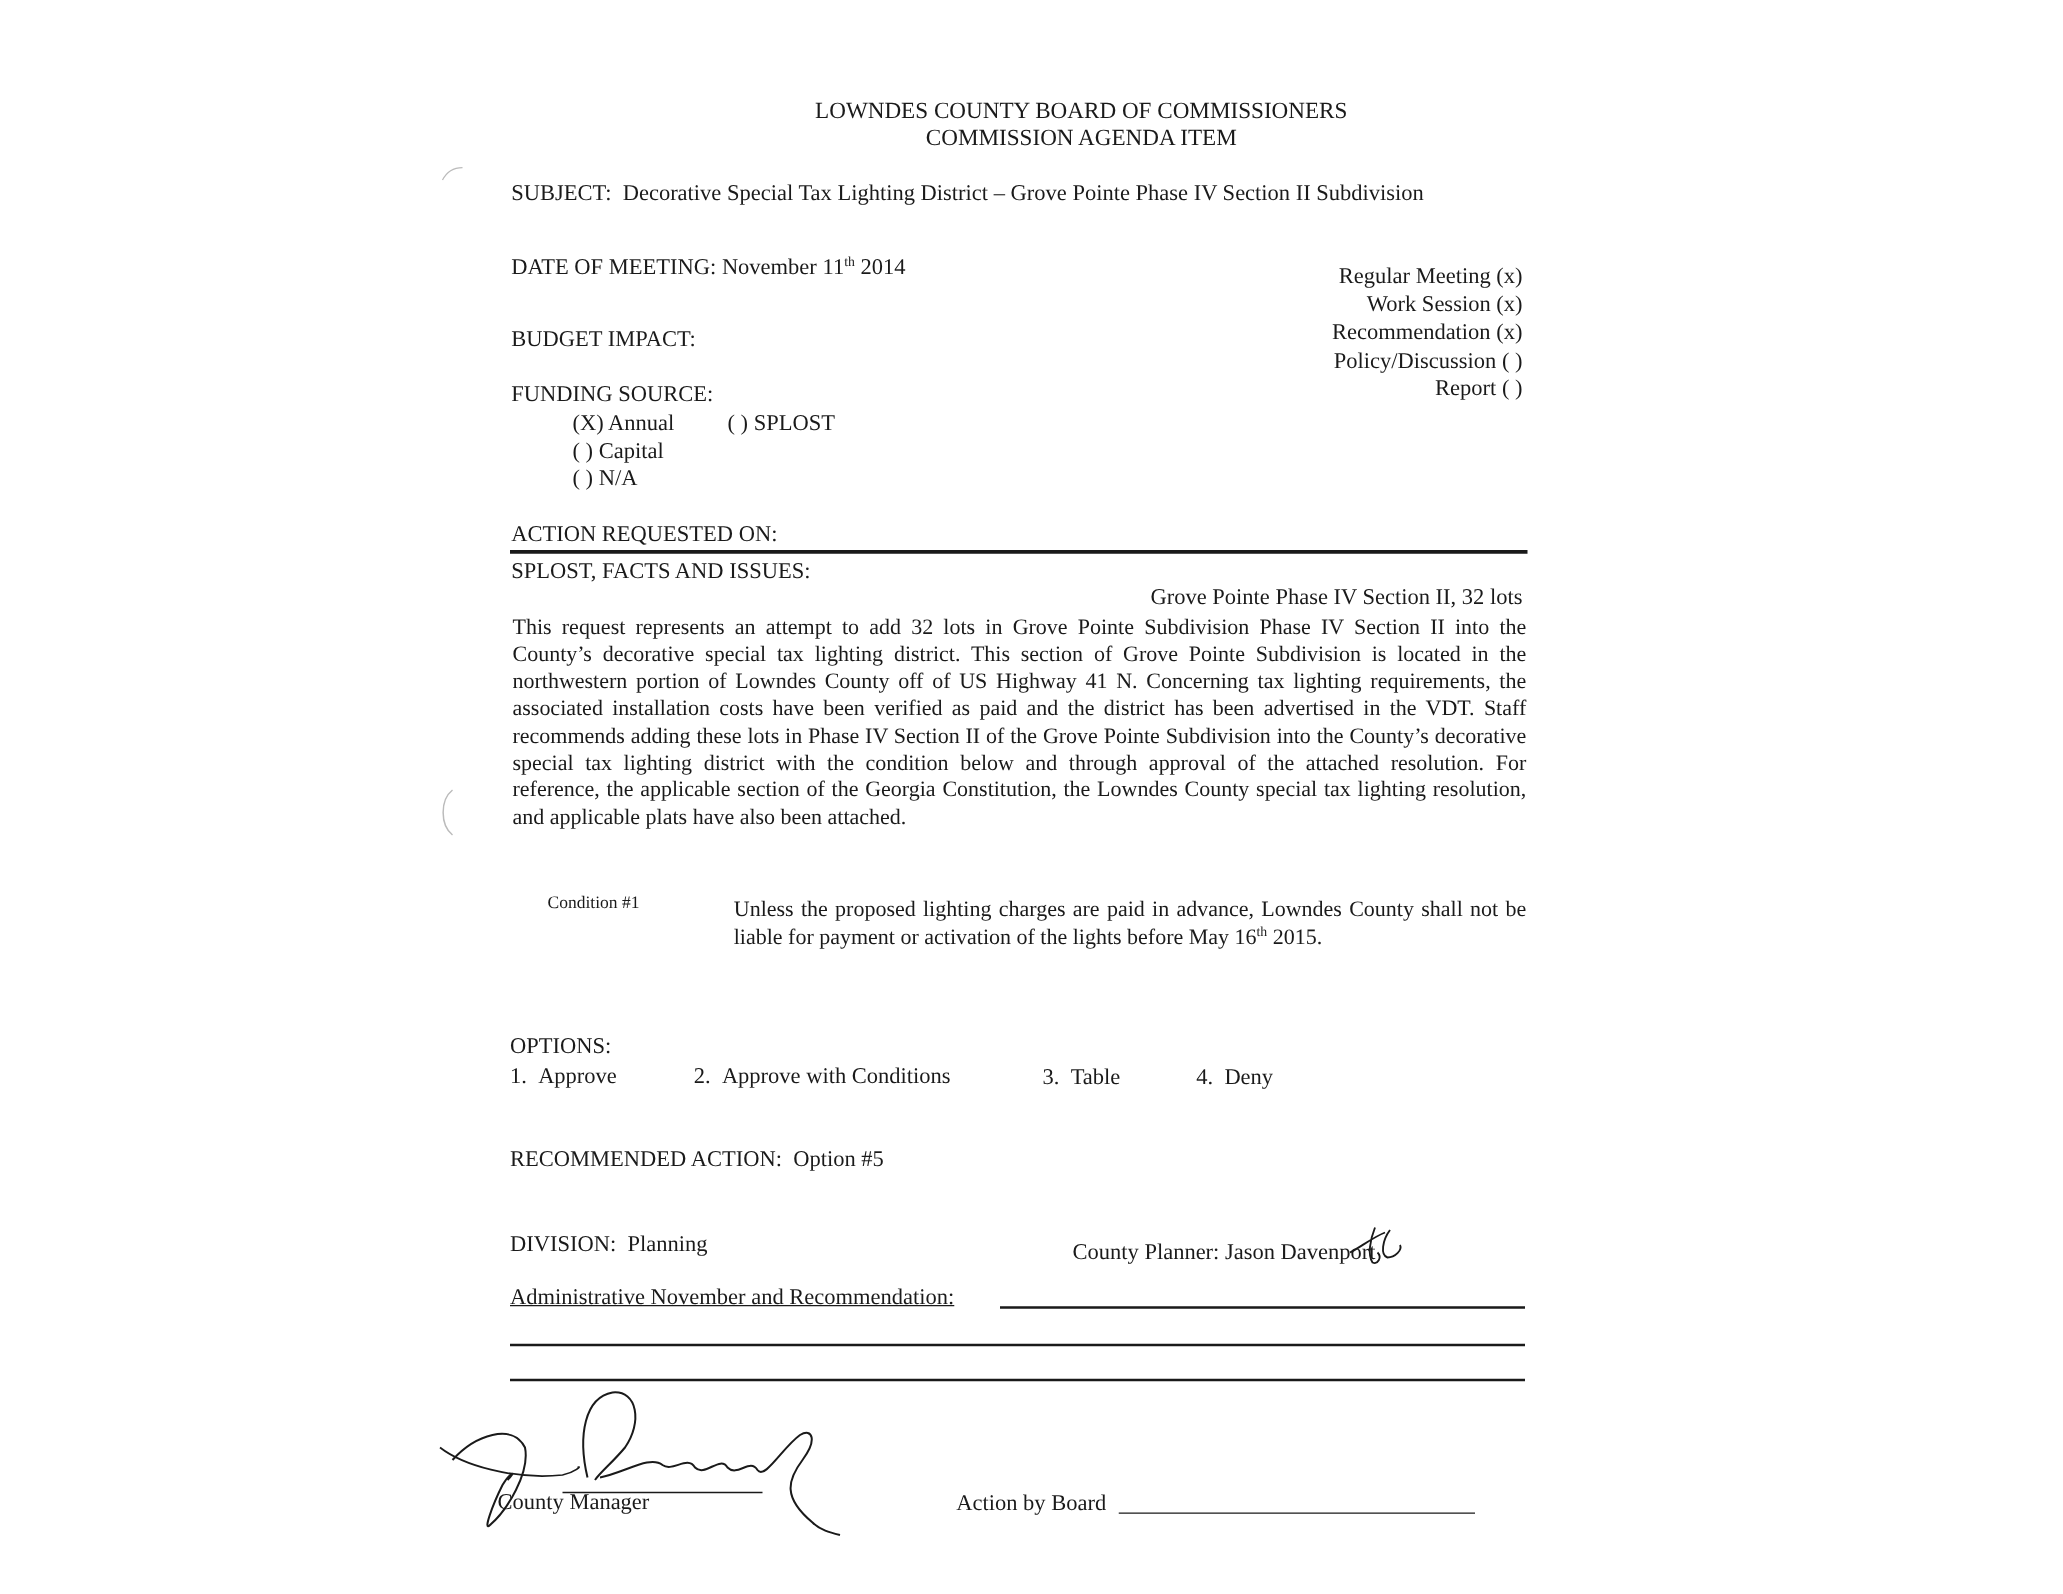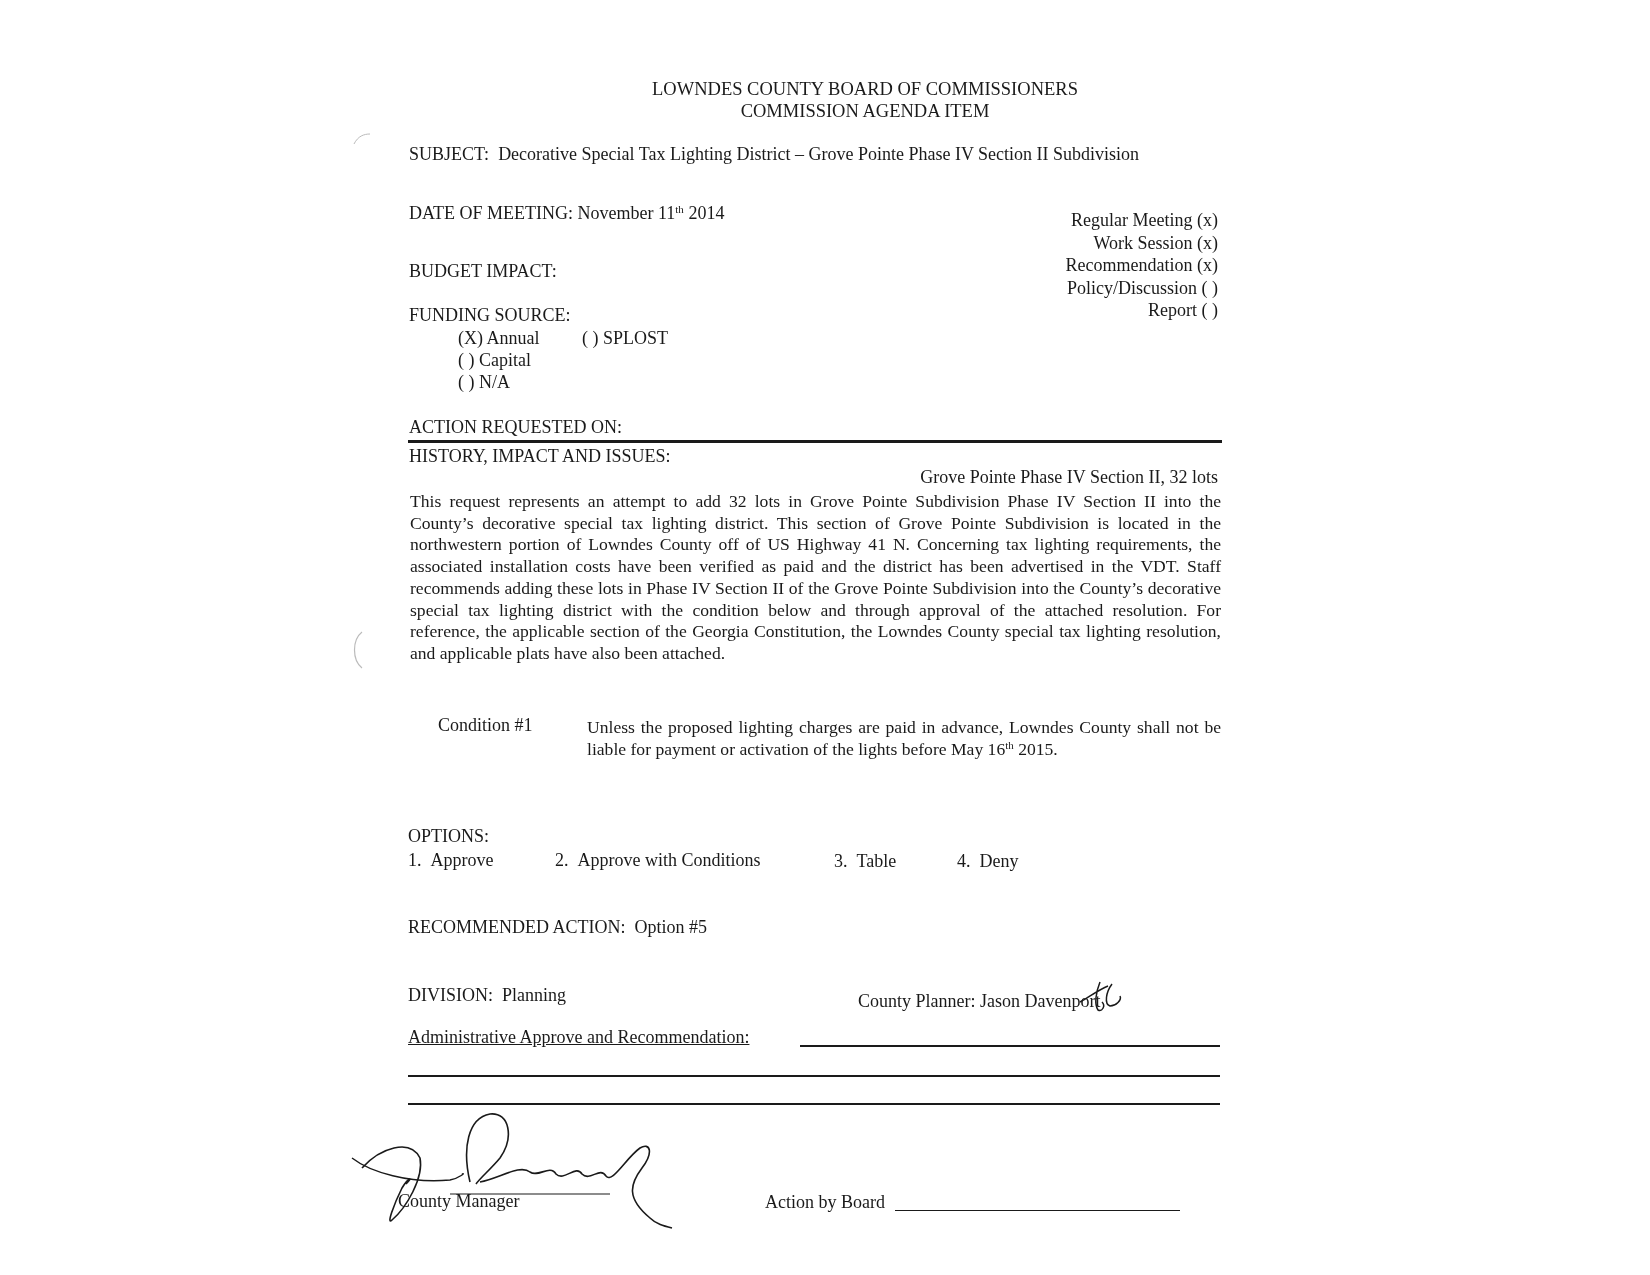--- a/index.html
+++ b/index.html
@@ -55,24 +55,24 @@
 <div class="abs" style="left:409px;top:306px;font-size:18px;">FUNDING SOURCE:</div>
 <div class="abs" style="left:458px;top:329px;font-size:18px;">(X)  Annual</div>
 <div class="abs" style="left:582px;top:329px;font-size:18px;">( ) SPLOST</div>
 <div class="abs" style="left:458px;top:351px;font-size:18px;">( )  Capital</div>
 <div class="abs" style="left:458px;top:373px;font-size:18px;">( )  N/A</div>
 
 <div class="abs" style="left:409px;top:418px;font-size:18px;">ACTION REQUESTED ON:</div>
 <div class="abs right" style="left:820px;width:398px;top:420px;font-size:18px;margin-top:48px;">Grove Pointe Phase IV Section II, 32 lots</div>
 <div class="rule" style="left:408px;top:440px;width:814px;height:3px;"></div>
 
-<div class="abs" style="left:409px;top:447px;font-size:18px;">HISTORY, IMPACT AND ISSUES:</div>
+<div class="abs" style="left:409px;top:447px;font-size:18px;">SPLOST, FACTS AND ISSUES:</div>
 <div class="para">This request represents an attempt to add 32 lots in Grove Pointe Subdivision Phase IV Section II into the County’s decorative special tax lighting district.  This section of Grove Pointe Subdivision is located in the northwestern portion of Lowndes County off of US Highway 41 N.  Concerning tax lighting requirements, the associated installation costs have been verified as paid and the district has been advertised in the VDT.  Staff recommends adding these lots in Phase IV Section II of the Grove Pointe Subdivision into the County’s decorative special tax lighting district with the condition below and through approval of the attached resolution.  For reference, the applicable section of the Georgia Constitution, the Lowndes County special tax lighting resolution, and applicable plats have also been attached.</div>
 
-<div class="abs" style="left:438px;top:716px;font-size:18px;">Condition #1</div>
+<div class="abs" style="left:438px;top:716px;font-size:14px;">Condition #1</div>
 <div class="cond-text">
   <span>Unless the proposed lighting charges are paid in advance, Lowndes County shall not be liable for payment or activation of the lights before May 16</span><sup>th</sup><span> 2015.</span>
 </div>
 
 <div class="abs" style="left:408px;top:827px;font-size:18px;">OPTIONS:</div>
 <div class="abs" style="left:408px;top:851px;font-size:18px;">
   <span>1.</span>&nbsp;&nbsp;<span>Approve</span>
 </div>
 <div class="abs" style="left:555px;top:851px;font-size:18px;">
   <span>2.</span>&nbsp;&nbsp;<span>Approve with Conditions</span>
@@ -94,21 +94,21 @@
   <span>Planning</span>
 </div>
 <div class="abs" style="left:822px;top:992px;font-size:18px;margin-left:36px;">
   <span>County Planner:</span>
   <span>Jason Davenport</span>
 </div>
 <svg style="left:1078px;top:978px;" width="50" height="36" viewBox="0 0 50 36">
   <path d="M2 24 C10 20, 20 12, 30 8 M22 4 C18 14, 16 26, 20 32 C24 34, 28 28, 24 24 M34 6 C28 14, 26 26, 32 28 C38 28, 44 22, 42 18" stroke="#1a1a1a" stroke-width="1.5" fill="none"></path>
 </svg>
 
-<div class="abs u" style="left:408px;top:1028px;font-size:18px;">Administrative Approve and Recommendation:</div>
+<div class="abs u" style="left:408px;top:1028px;font-size:18px;">Administrative November and Recommendation:</div>
 <div class="rule" style="left:800px;top:1045px;width:420px;height:2px;"></div>
 <div class="rule" style="left:408px;top:1075px;width:812px;height:2px;"></div>
 <div class="rule" style="left:408px;top:1103px;width:812px;height:2px;"></div>
 
 <svg style="left:350px;top:1108px;" width="340" height="120" viewBox="0 0 340 120">
   <path d="M12 60 C30 40, 60 30, 70 50 C74 70, 56 100, 42 112 C36 118, 44 96, 52 80 C58 70, 64 68, 56 76" stroke="#1a1a1a" stroke-width="1.6" fill="none"></path>
   <path d="M2 50 C20 64, 60 76, 100 72 C110 70, 116 64, 112 66" stroke="#1a1a1a" stroke-width="1.4" fill="none"></path>
   <path d="M120 74 C112 40, 118 10, 140 6 C160 4, 164 30, 150 50 C140 62, 130 70, 126 76" stroke="#1a1a1a" stroke-width="1.6" fill="none"></path>
   <path d="M130 74 C150 70, 170 56, 180 64 C188 70, 200 56, 206 66 C214 74, 226 56, 232 66 C240 74, 250 58, 256 68 C262 76, 276 50, 290 40 C300 34, 304 44, 292 60 C280 76, 276 90, 300 110 C306 116, 314 118, 322 120" stroke="#1a1a1a" stroke-width="1.6" fill="none"></path>
   <path d="M100 86 L260 86" stroke="#1a1a1a" stroke-width="1.2" fill="none"></path>

